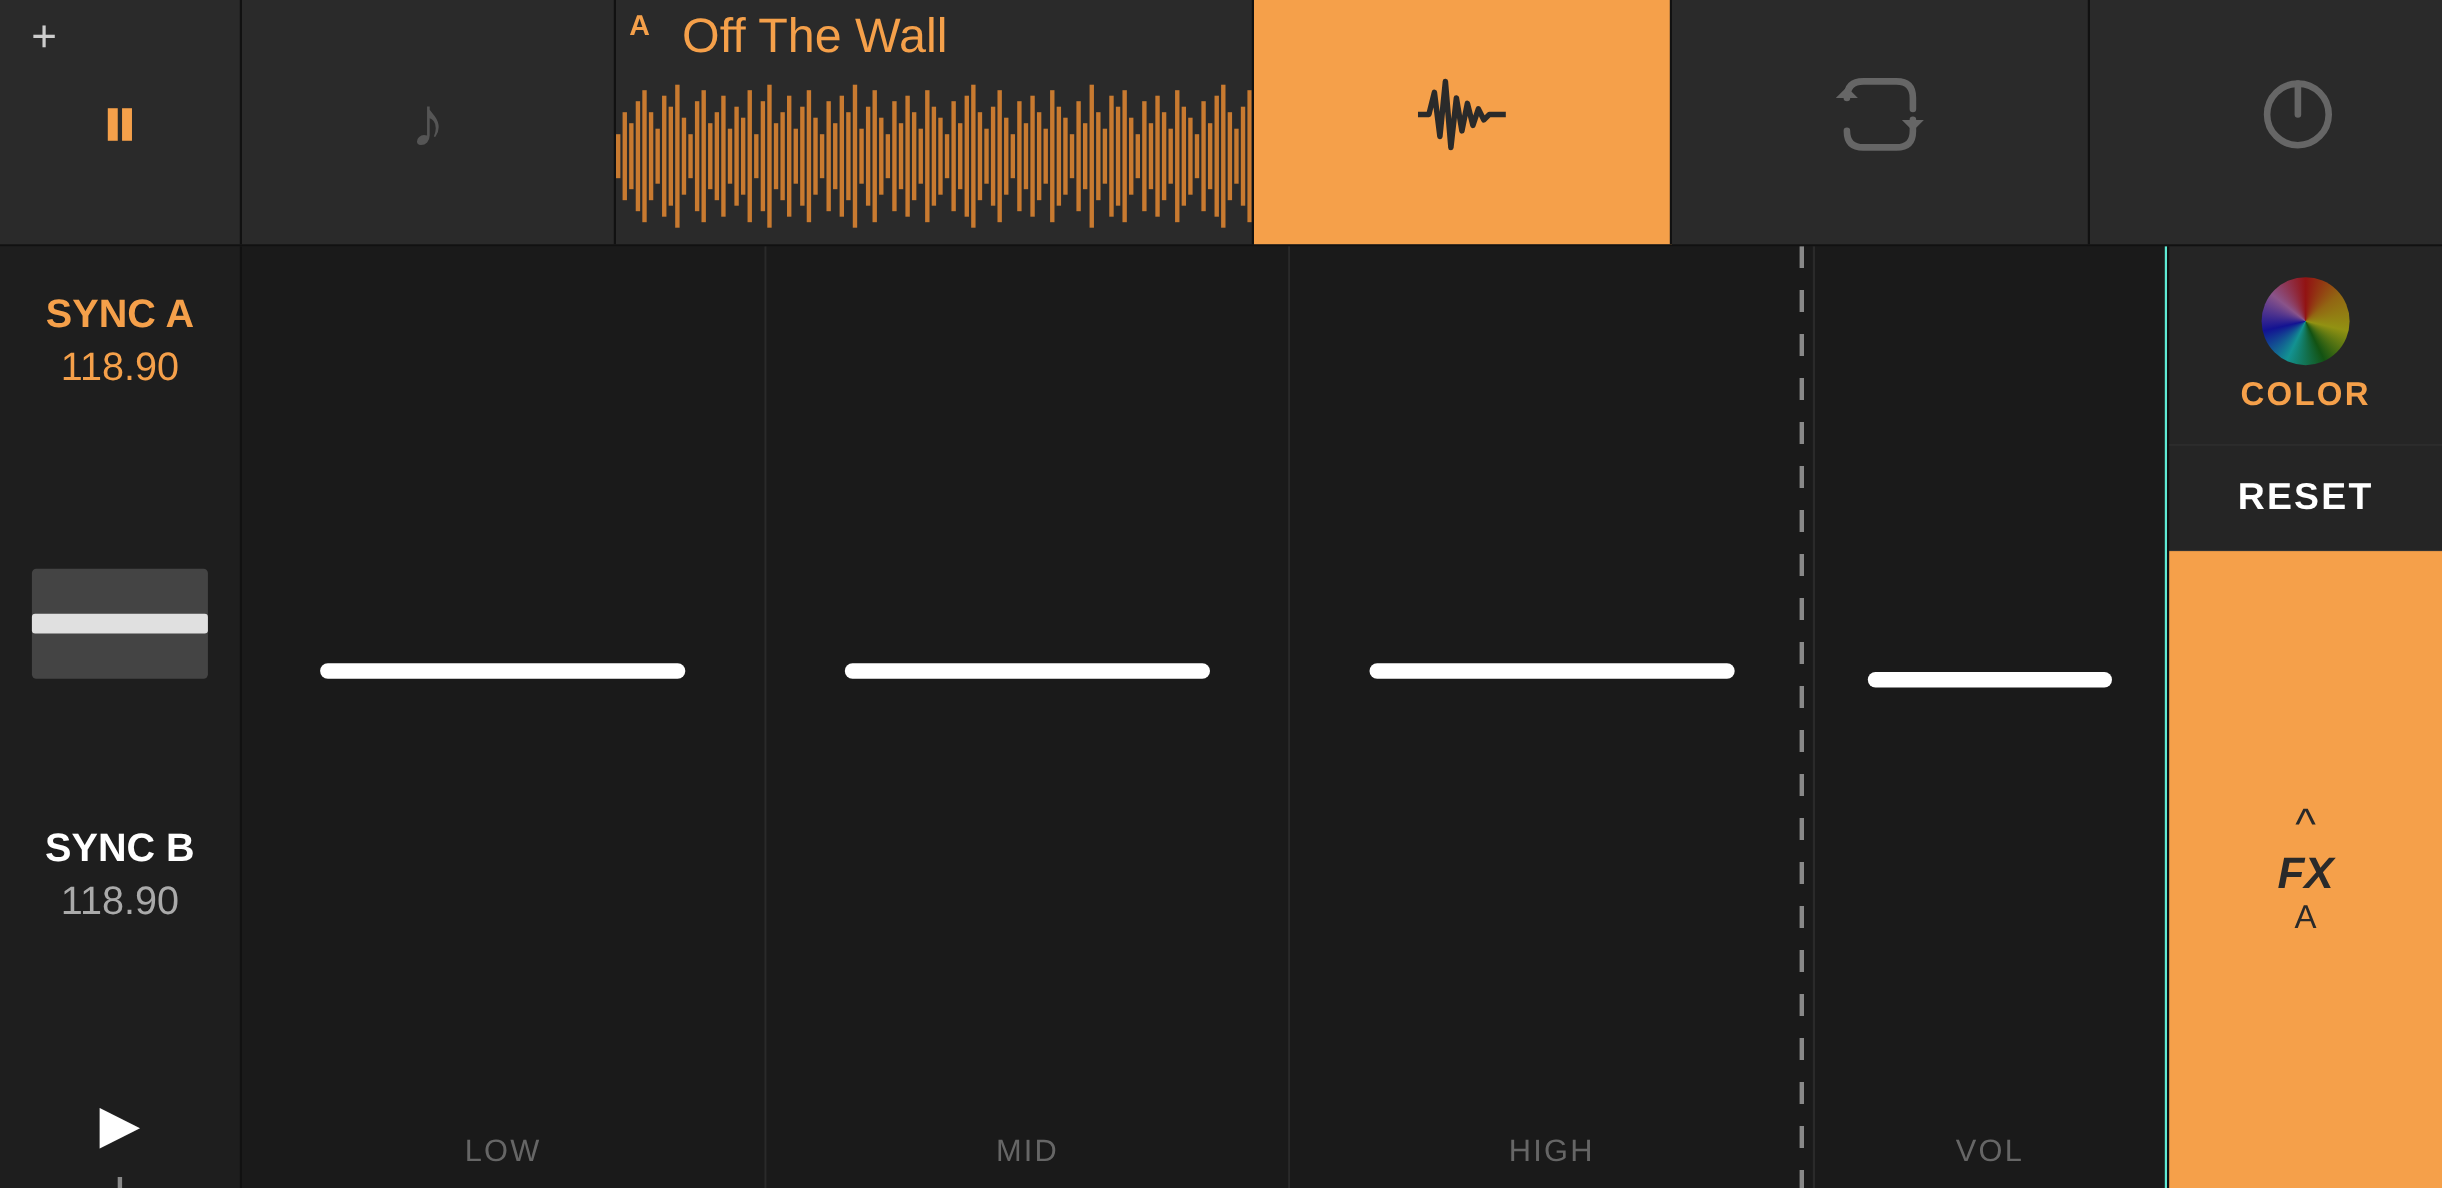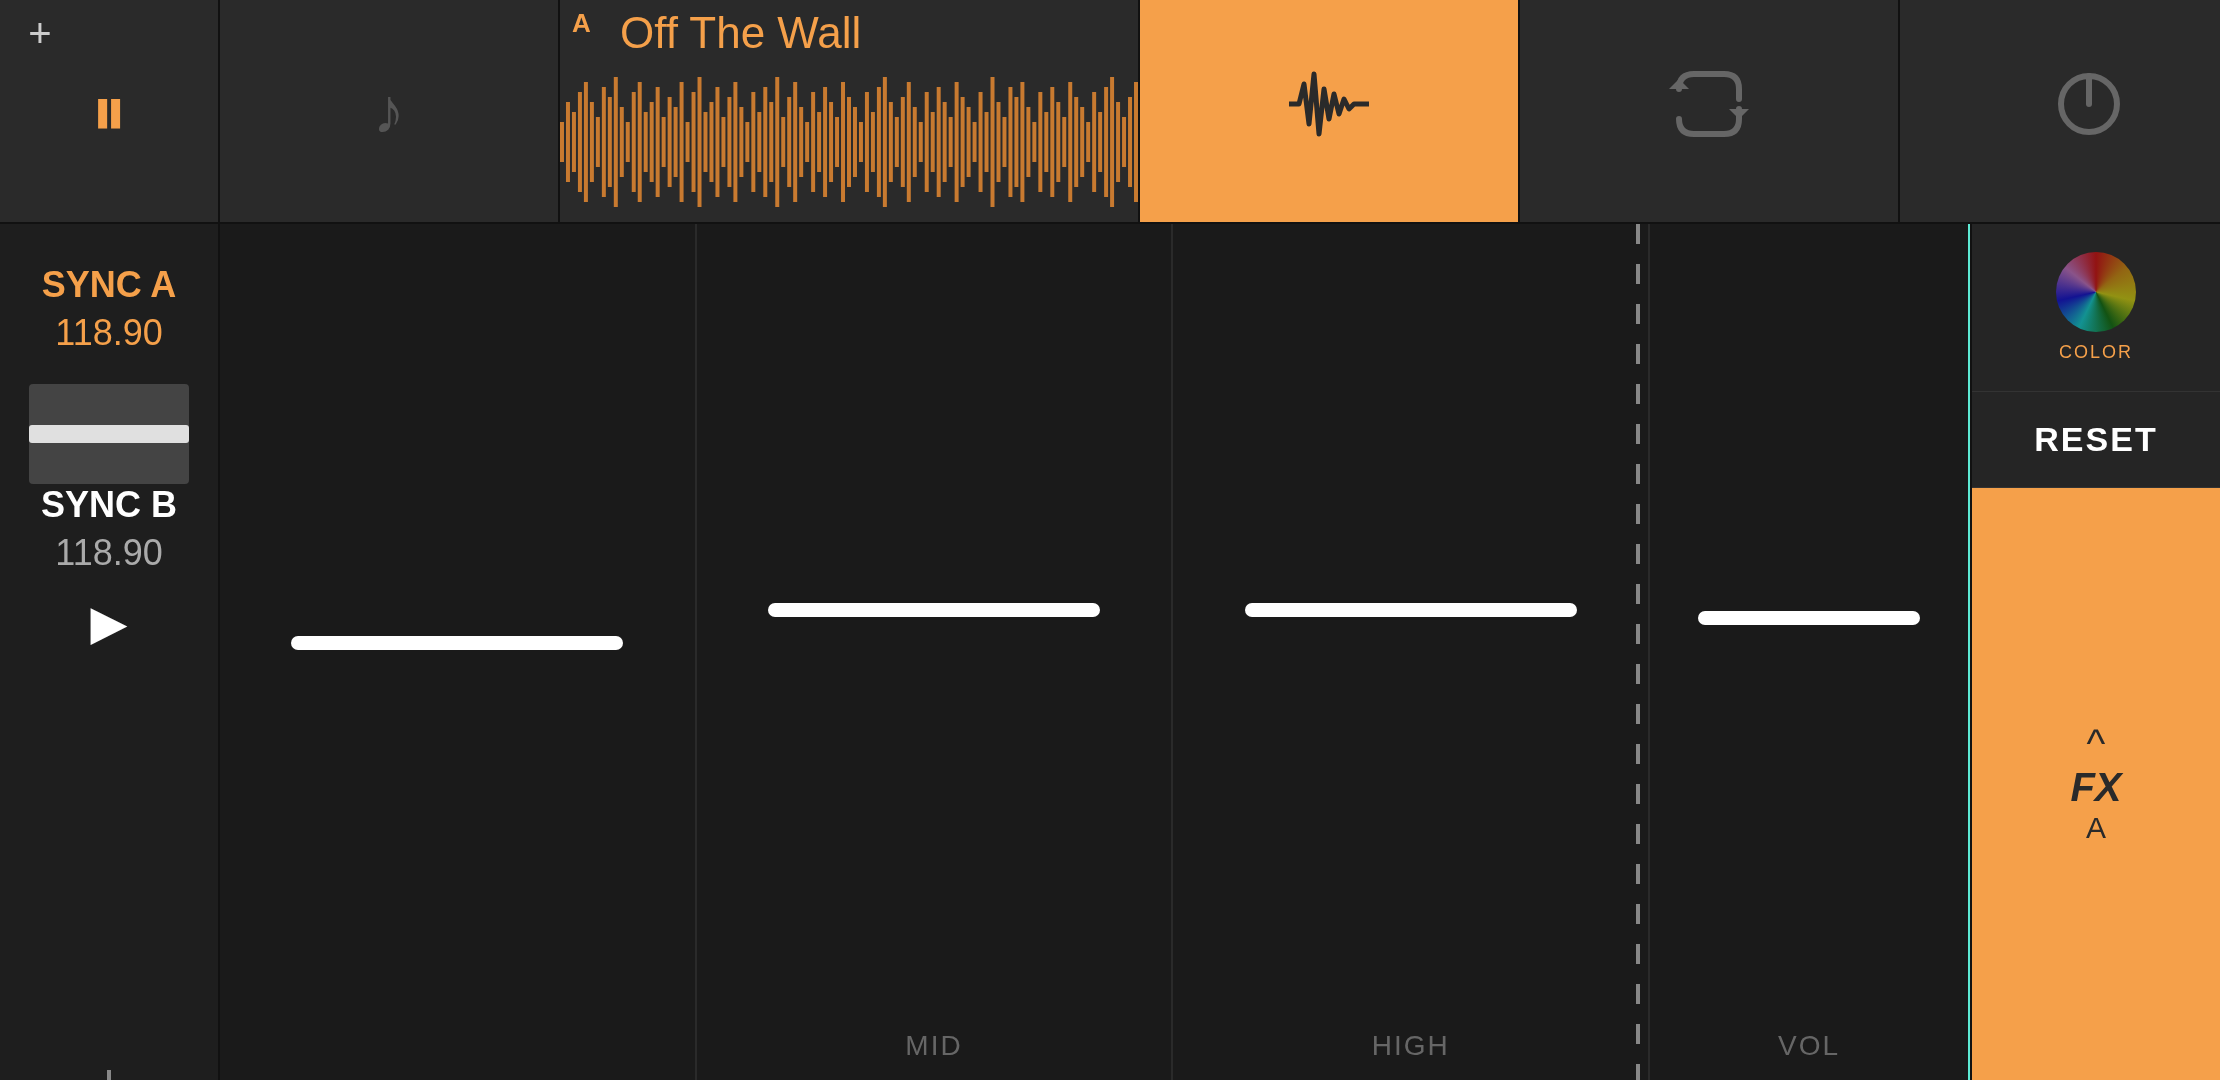--- a/index.html
+++ b/index.html
@@ -140,20 +140,21 @@
       height: 856px;
     }
 
     
     .left-panel {
       width: 220px;
       background: #1e1e1e;
       display: flex;
       flex-direction: column;
       align-items: center;
+      justify-content: space-between;
       padding: 40px 20px 30px;
       border-right: 2px solid #111;
       flex-shrink: 0;
     }
 
     .sync-section {
       width: 100%;
       text-align: center;
     }
 
@@ -330,24 +331,25 @@
       width: 100%;
       display: flex;
       flex-direction: column;
       align-items: center;
       justify-content: center;
       padding: 28px 10px;
       border-bottom: 1px solid #333;
     }
 
     .sidebar-label {
-      font-size: 18px;
+      font-size: 30px;
       color: #888;
       margin-top: 10px;
       letter-spacing: 2px;
+      font-weight: bold;
     }
 
     .sidebar-item.active-sidebar .sidebar-label {
       color: #f5a04a;
     }
 
     .sidebar-reset {
       width: 100%;
       display: flex;
       align-items: flex-end;
@@ -634,20 +636,21 @@
       <span class="play-btn">▶</span>
     </div>
   </div>
 
   <div class="eq-panels">
 
     <div class="eq-panel eq-panel-low">
       <div class="eq-panel-inner">
         <div class="eq-knob-line"></div>
       </div>
+      <div class="eq-label">LOW</div>
     </div>
 
     <div class="eq-panel eq-panel-mid">
       <div class="eq-panel-inner">
         <div class="eq-knob-line"></div>
       </div>
       <div class="eq-label">MID</div>
     </div>
 
     <div class="eq-panel eq-panel-high">

